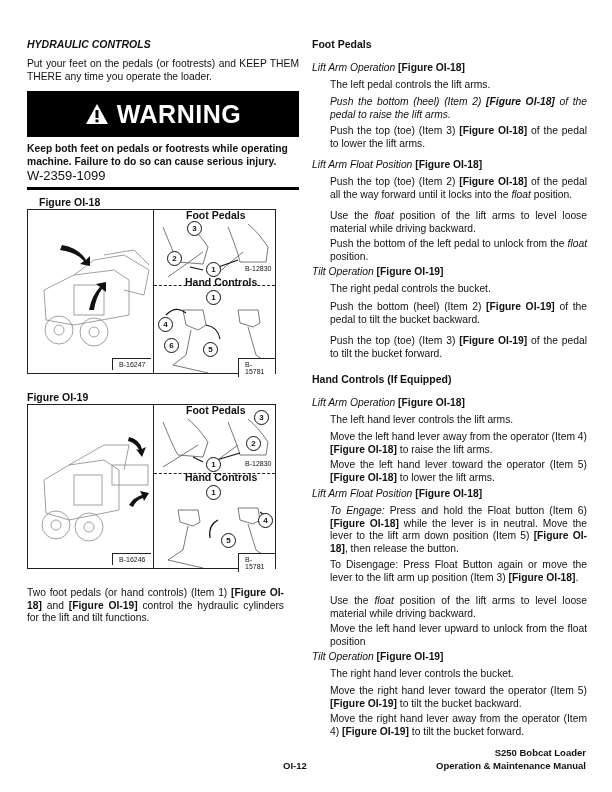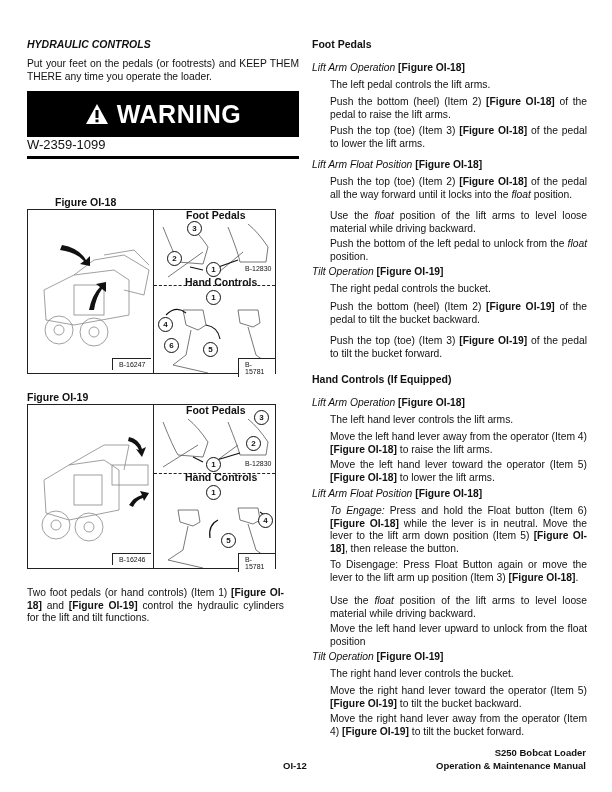--- a/index.html
+++ b/index.html
@@ -30,25 +30,26 @@
 
 <div class="abs" style="left:27px;top:91px;width:272px;">
   <div class="warnbox">
     <svg width="24" height="22" viewBox="0 0 24 22">
         <polygon points="12,1 23,21 1,21" fill="#fff"></polygon>
         <rect x="10.5" y="7" width="3" height="8" fill="#000"></rect>
         <rect x="10.5" y="16.5" width="3" height="2.8" fill="#000"></rect>
       </svg>
     <span class="t">WARNING</span>
   </div>
+  <div class="warntext" style="margin-top:5px;">Keep both feet on pedals or footrests while operating machine. Failure to do so can cause serious injury.</div>
   <div class="wcode">W-2359-1099</div>
   <div class="rule" style="margin-top:4px;"></div>
 </div>
 
-<div class="abs h" style="left:43px;top:196px;padding-left:12px;">Figure OI-18</div>
+<div class="abs h" style="left:27px;top:196px;padding-left:12px;">Figure OI-18</div>
 <div class="fig" style="left:27px;top:209px;width:247px;height:163px;">
   <div class="abs" style="left:125px;top:0;width:1px;height:163px;background:#222;"></div>
   <div class="abs" style="left:126px;top:75px;width:121px;border-top:1.5px dashed #222;"></div>
   <svg class="abs" style="left:6px;top:20px;" width="116" height="120" viewBox="0 0 116 120">
     <g fill="none" stroke="#888" stroke-width="0.8">
       <path d="M10 60 L40 45 L80 40 L95 50 L95 85 L40 95 L12 90 Z"></path>
       <path d="M40 45 L60 30 L90 25 L115 40 L110 65 L90 60"></path>
       <path d="M70 25 L100 20 L115 35"></path>
       <rect x="40" y="55" width="30" height="30"></rect>
       <circle cx="25" cy="100" r="14"></circle>
@@ -145,21 +146,21 @@
 </div>
 
 <div class="abs p" style="left:27px;top:587px;width:257px;">
   <span>Two foot pedals (or hand controls) (Item 1) </span><b>[Figure OI-18]</b><span> and </span><b>[Figure OI-19]</b><span> control the hydraulic cylinders for the lift and tilt functions.</span>
 </div>
 
 <div class="abs h" style="left:312px;top:38px;">Foot Pedals</div>
 
 <div class="abs sub" style="left:312px;top:62px;"><i>Lift Arm Operation</i> <b>[Figure OI-18]</b></div>
 <div class="abs p ind" style="left:312px;top:79px;width:257px;">The left pedal controls the lift arms.</div>
-<div class="abs p ind" style="left:312px;top:96px;width:257px;"><span>Push the bottom (heel) (Item 2) </span><b>[Figure OI-18]</b><span> of the pedal to raise the lift arms.</span></div>
+<div class="abs p ind" style="left:312px;top:96px;width:257px;font-style:italic;"><span>Push the bottom (heel) (Item 2) </span><b>[Figure OI-18]</b><span> of the pedal to raise the lift arms.</span></div>
 <div class="abs p ind" style="left:312px;top:125px;width:257px;"><span>Push the top (toe) (Item 3) </span><b>[Figure OI-18]</b><span> of the pedal to lower the lift arms.</span></div>
 
 <div class="abs sub" style="left:312px;top:159px;"><i>Lift Arm Float Position</i> <b>[Figure OI-18]</b></div>
 <div class="abs p ind" style="left:312px;top:176px;width:257px;"><span>Push the top (toe) (Item 2) </span><b>[Figure OI-18]</b><span> of the pedal all the way forward until it locks into the </span><i>float</i><span> position.</span></div>
 <div class="abs p ind" style="left:312px;top:210px;width:257px;"><span>Use the </span><i>float</i><span> position of the lift arms to level loose material while driving backward.</span></div>
 <div class="abs p ind" style="left:312px;top:238px;width:257px;"><span>Push the bottom of the left pedal to unlock from the </span><i>float</i><span> position.</span></div>
 
 <div class="abs sub" style="left:312px;top:266px;"><i>Tilt Operation</i> <b>[Figure OI-19]</b></div>
 <div class="abs p ind" style="left:312px;top:283px;width:257px;">The right pedal controls the bucket.</div>
 <div class="abs p ind" style="left:312px;top:301px;width:257px;"><span>Push the bottom (heel) (Item 2) </span><b>[Figure OI-19]</b><span> of the pedal to tilt the bucket backward.</span></div>

